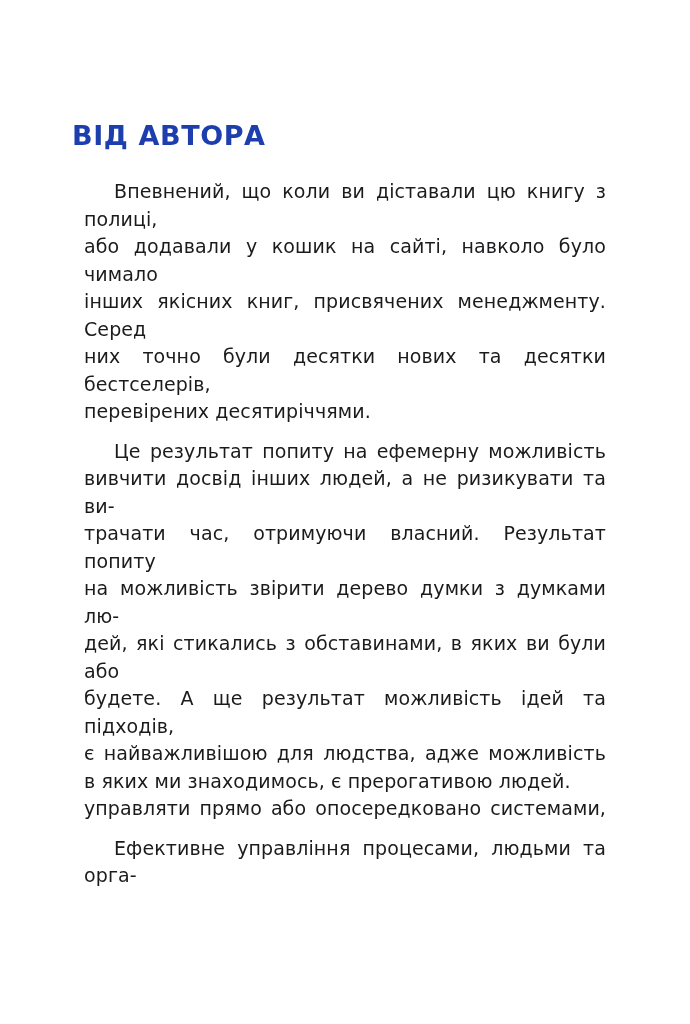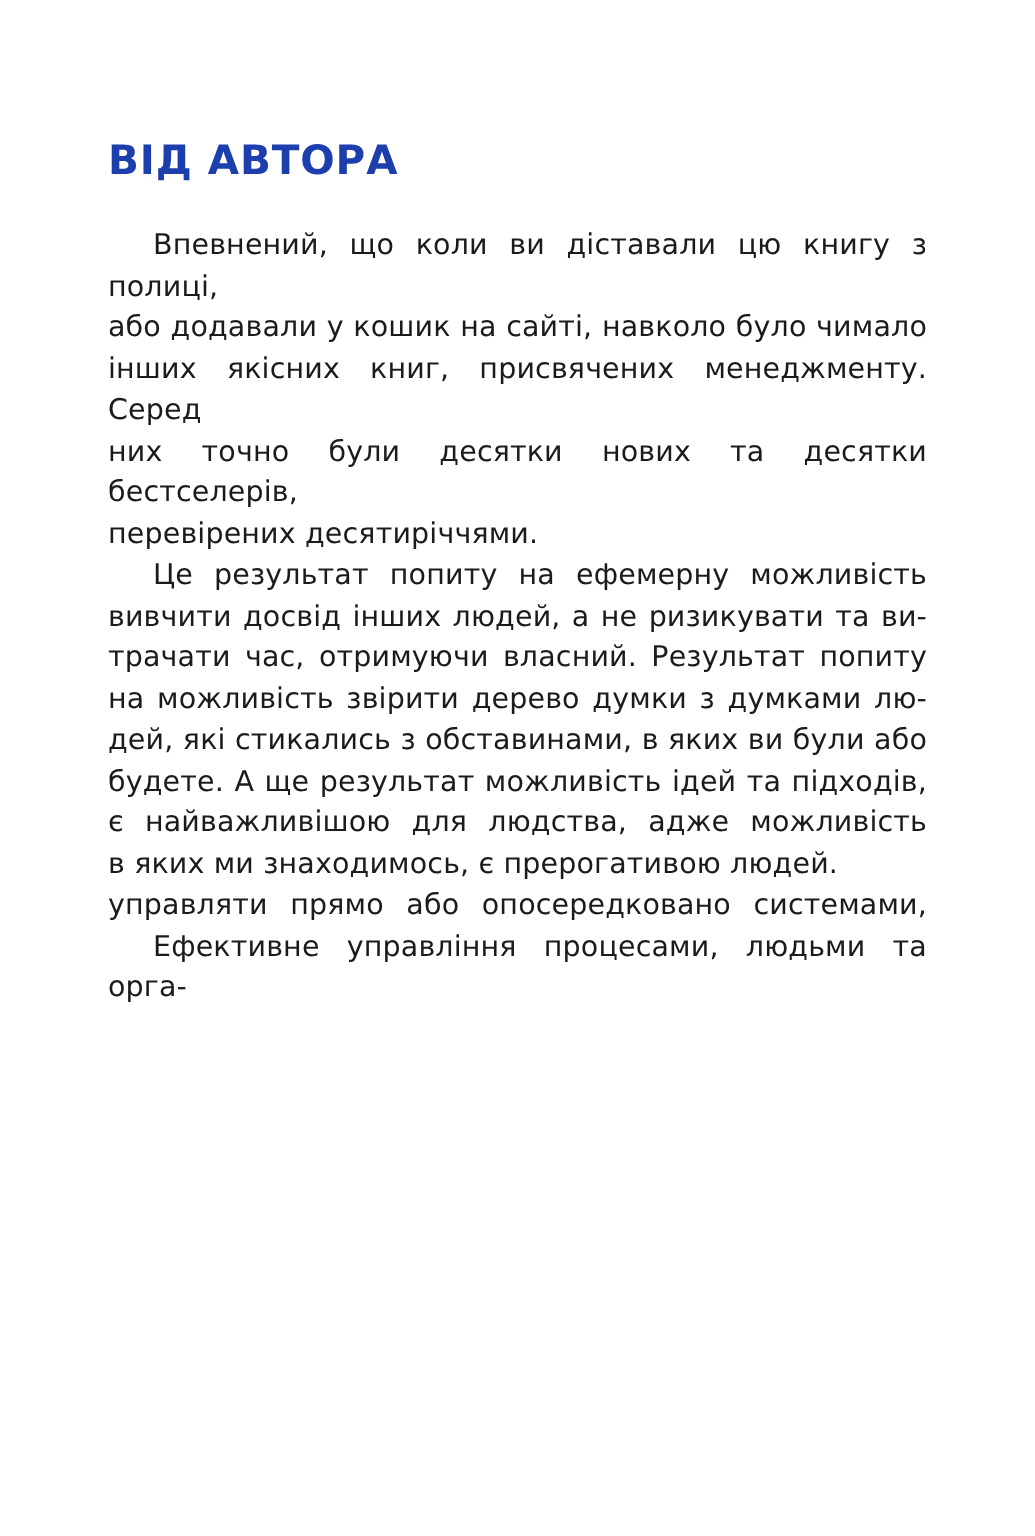--- a/index.html
+++ b/index.html
@@ -12,21 +12,21 @@
     width: 690px;
     height: 1024px;
     background: #ffffff;
     box-sizing: border-box;
     padding: 0 72px;
     overflow: hidden;
     font-family: "DejaVu Sans", "Liberation Sans", sans-serif;
     color: #1b1b1d;
   }
   .chapter-title {
-    margin: 92px 0 0 0;
+    margin: 120px 0 0 0;
     font-size: 27px;
     line-height: 32px;
     font-weight: bold;
     letter-spacing: 0.6px;
     color: #1d3fad;
   }
   .epigraph {
     margin-top: 82px;
     padding-left: 63px;
     font-style: italic;
@@ -46,21 +46,21 @@
     font-weight: bold;
     color: #1b1b1d;
   }
   .body-text {
     margin-top: 26px;
     font-size: 19px;
     line-height: 27.5px;
     letter-spacing: 0.1px;
   }
   .para {
-    margin: 0;
+    margin: 12px;
     padding: 0;
   }
   .bline {
     display: block;
     text-align: justify;
     text-align-last: justify;
   }
   .bline.first {
     text-indent: 30px;
   }

